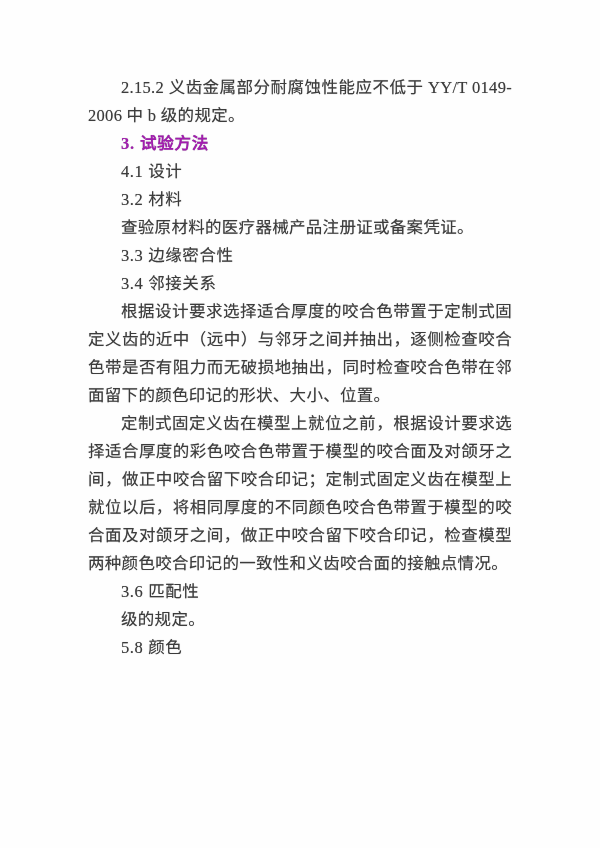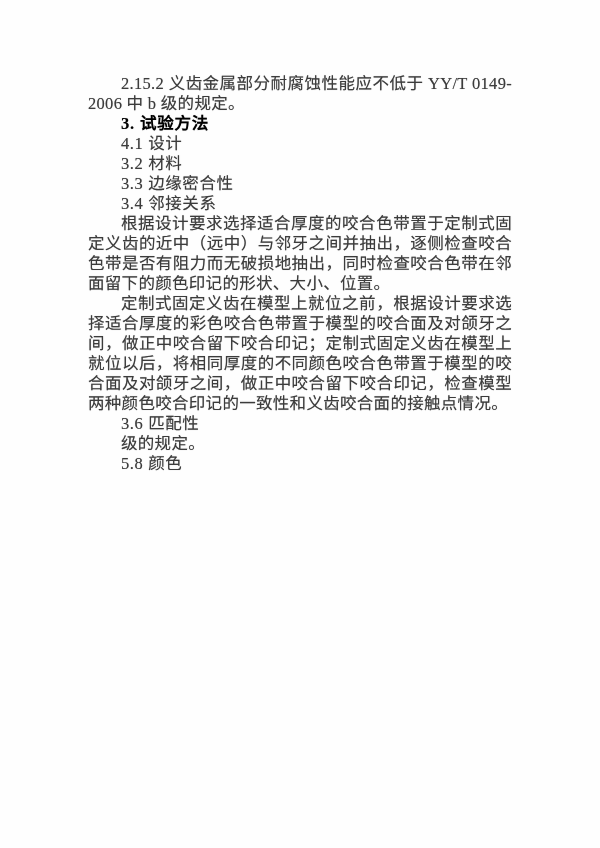--- a/index.html
+++ b/index.html
@@ -16,49 +16,50 @@
     overflow: hidden;
     font-family: "Liberation Serif", "DejaVu Serif", serif;
   }
   .content {
     position: absolute;
     top: 74px;
     left: 88px;
     width: 424px;
     color: #3c3c3c;
     font-size: 16.5px;
-    line-height: 20px;
+    line-height: 28px;
     text-shadow: 0 0 0.7px rgba(70,70,70,0.55);
   }
   .para {
     margin: 0;
     text-indent: 2em;
     text-align: justify;
     text-justify: inter-ideograph;
     letter-spacing: 0.3px;
     word-break: break-all;
   }
   .chapter-heading {
     font-weight: bold;
-    color: #000000;
+    color: #a21caf;
     letter-spacing: 0.8px;
   }
   .section-heading {
     letter-spacing: 0.6px;
   }
 </style>
 </head>
 <body>
 
 <div class="page">
   <div class="content">
     <p class="para">2.15.2 义齿金属部分耐腐蚀性能应不低于 YY/T 0149-2006 中 b 级的规定。</p>
     <p class="para chapter-heading">3. 试验方法</p>
     <p class="para section-heading">4.1 设计</p>
     <p class="para section-heading">3.2 材料</p>
+    <p class="para">查验原材料的医疗器械产品注册证或备案凭证。</p>
     <p class="para section-heading">3.3 边缘密合性</p>
     <p class="para section-heading">3.4 邻接关系</p>
     <p class="para">根据设计要求选择适合厚度的咬合色带置于定制式固定义齿的近中（远中）与邻牙之间并抽出，逐侧检查咬合色带是否有阻力而无破损地抽出，同时检查咬合色带在邻面留下的颜色印记的形状、大小、位置。</p>
     <p class="para">定制式固定义齿在模型上就位之前，根据设计要求选择适合厚度的彩色咬合色带置于模型的咬合面及对颌牙之间，做正中咬合留下咬合印记；定制式固定义齿在模型上就位以后，将相同厚度的不同颜色咬合色带置于模型的咬合面及对颌牙之间，做正中咬合留下咬合印记，检查模型两种颜色咬合印记的一致性和义齿咬合面的接触点情况。</p>
     <p class="para section-heading">3.6 匹配性</p>
     <p class="para">级的规定。</p>
     <p class="para section-heading">5.8 颜色</p>
   </div>
 </div>
 

